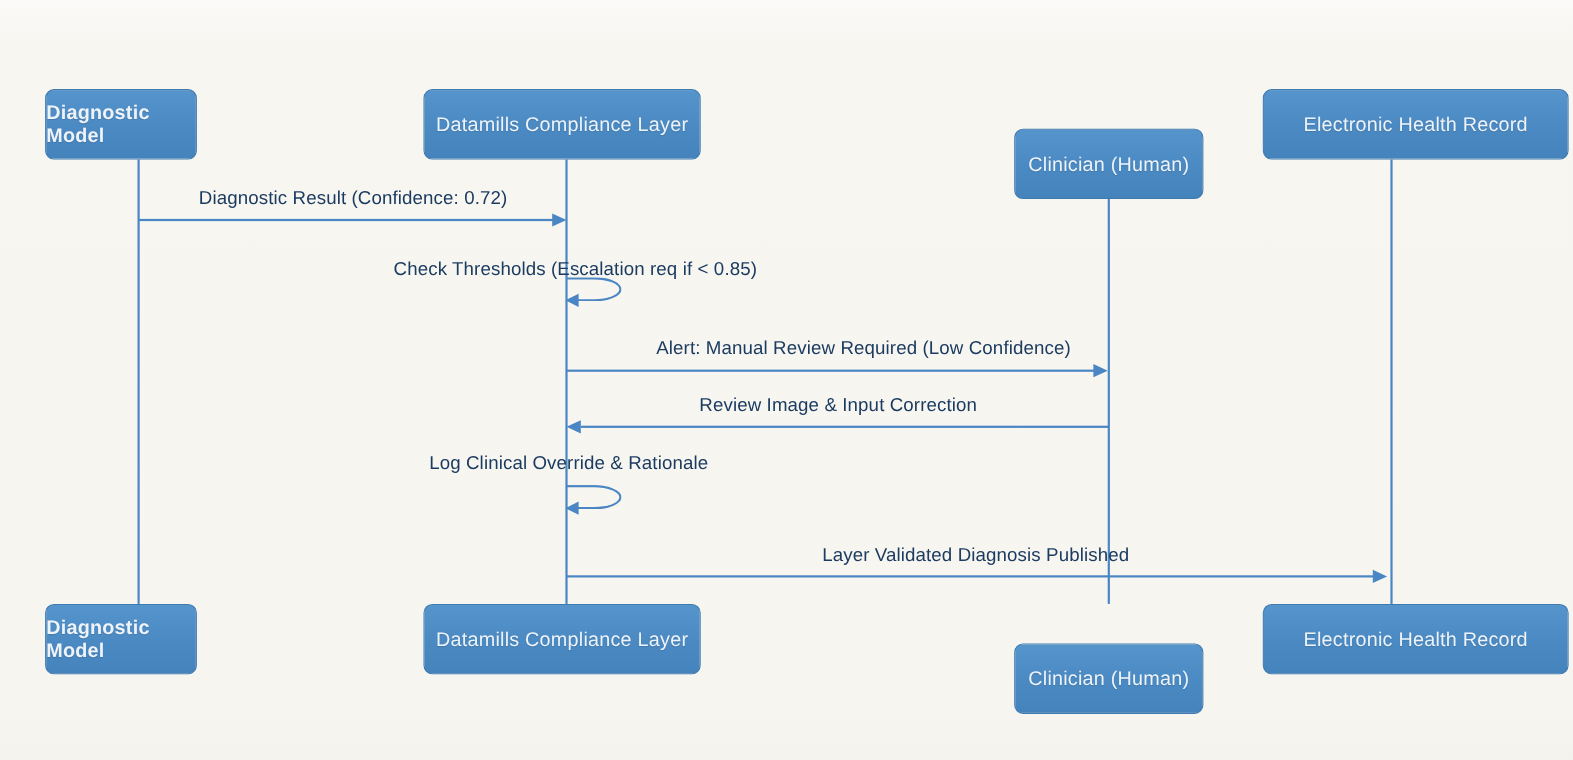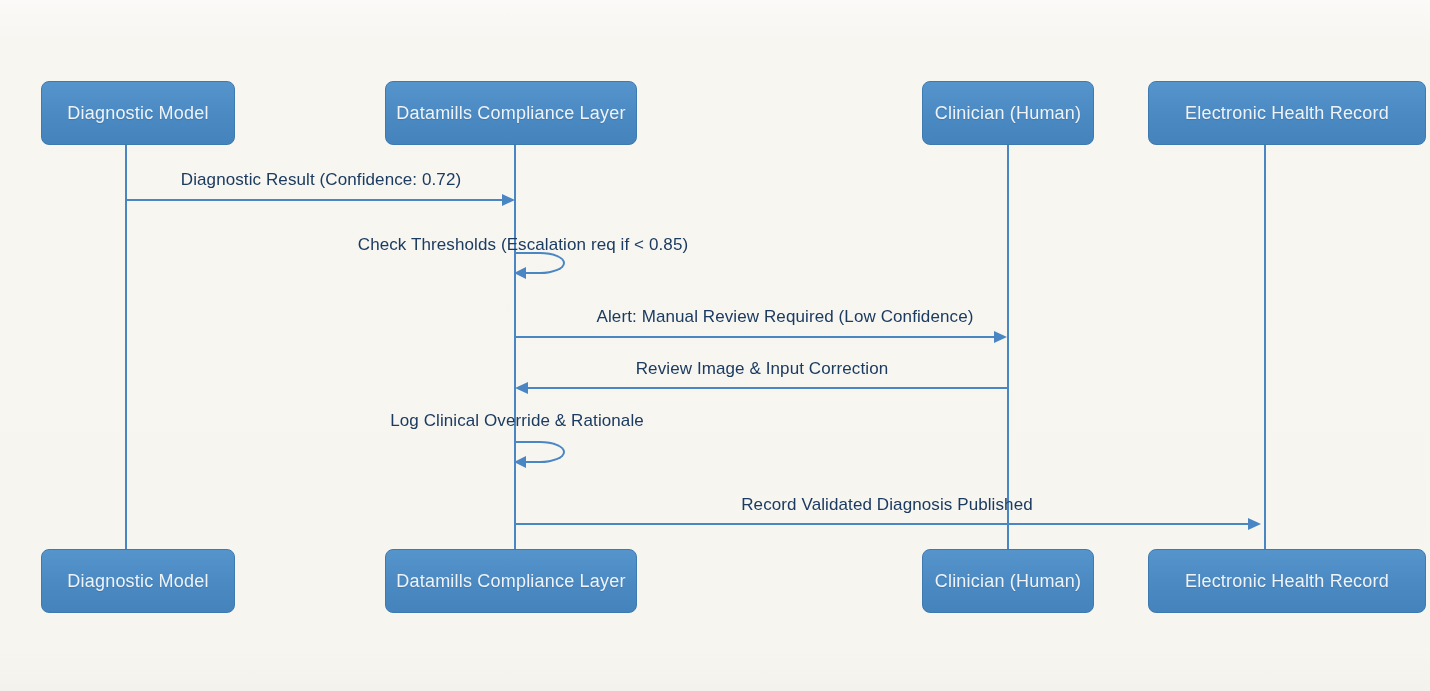--- a/index.html
+++ b/index.html
@@ -29,23 +29,23 @@
     display: flex;
     align-items: center;
     justify-content: center;
     color: #eef3f9;
     font-size: 18px;
     letter-spacing: 0.2px;
     text-shadow: 0 1px 1px rgba(0,0,0,0.12);
   }
   .row-top    { top: 81px; }
   .row-bottom { top: 549px; }
-  .p-dm  { left: 41px;   width: 194px; }
+  .p-dm  { left: 41px;   width: 138px; font-weight: bold; }
   .p-dcl { left: 385px;  width: 252px; }
-  .p-cl  { left: 922px;  width: 172px; }
+  .p-cl  { left: 922px;  width: 172px; margin-top: 36px; }
   .p-ehr { left: 1148px; width: 278px; }
 
   
   .lifeline {
     position: absolute;
     top: 145px;
     height: 404px;
     width: 2px;
     background: #4a86c4;
   }
@@ -157,17 +157,17 @@
   <div class="arrow-right m3-head"></div>
 
   <div class="msg-label m4-label">Review Image &amp; Input Correction</div>
   <div class="msg-line m4-line"></div>
   <div class="arrow-left m4-head"></div>
 
   <div class="msg-label m5-label">Log Clinical Override &amp; Rationale</div>
   <div class="self-loop sl-2"></div>
   <div class="self-arrow m5-head"></div>
 
-  <div class="msg-label m6-label">Record Validated Diagnosis Published</div>
+  <div class="msg-label m6-label">Layer Validated Diagnosis Published</div>
   <div class="msg-line m6-line"></div>
   <div class="arrow-right m6-head"></div>
 
 </div>
 
 </body></html>

